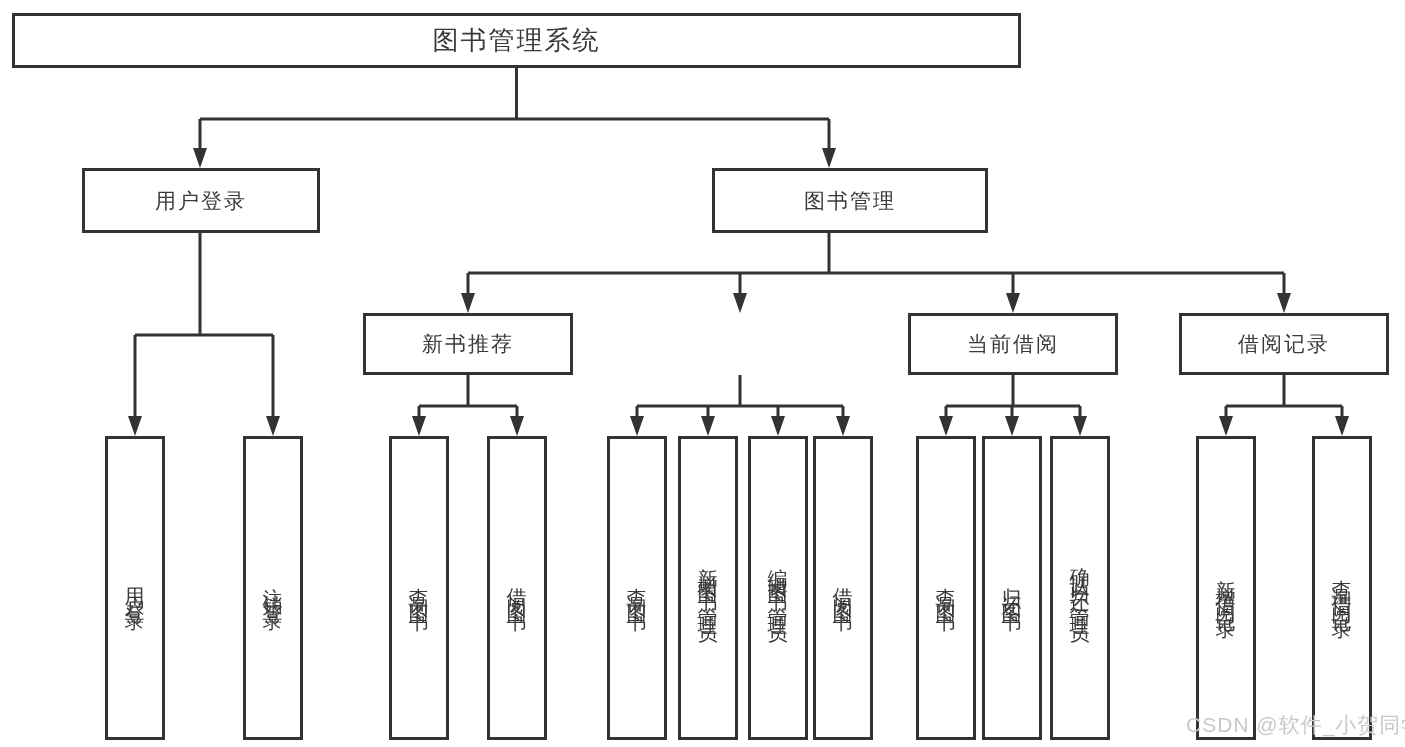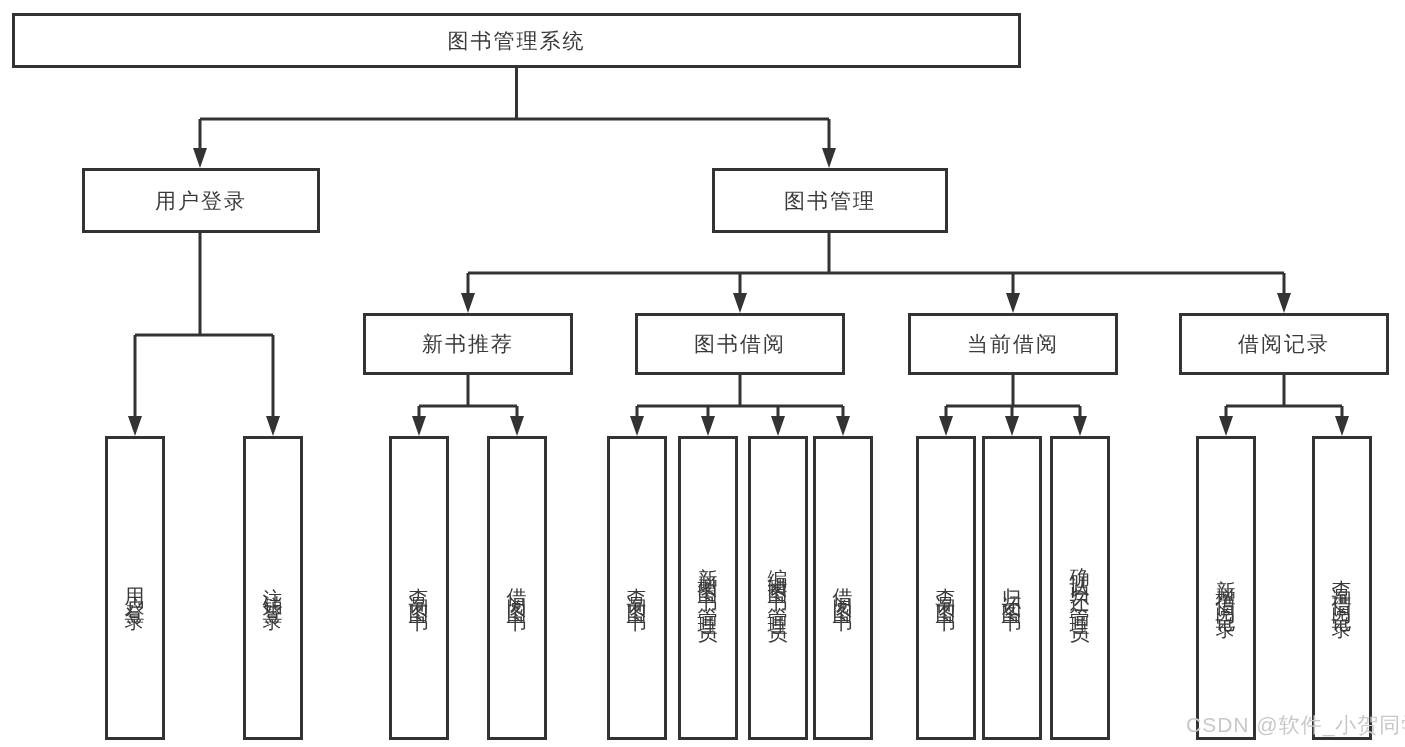--- a/index.html
+++ b/index.html
@@ -2,29 +2,29 @@
 <html><head>
 <meta charset="utf-8">
 <style>
   html,body{margin:0;padding:0;background:#ffffff;}
   body{width:1405px;height:747px;font-family:"Liberation Sans",sans-serif;}
   #stage{position:relative;width:1405px;height:747px;background:#ffffff;overflow:hidden;}
   #connectors{position:absolute;left:0;top:0;z-index:1;}
   .node{position:absolute;box-sizing:border-box;background:#ffffff;border:3px solid #333333;
         display:flex;align-items:center;justify-content:center;z-index:2;}
   .hlabel{font-size:21px;letter-spacing:2px;color:#3a3a3a;white-space:nowrap;}
-  .rootlabel{font-size:21px;letter-spacing:2px;color:#3a3a3a;white-space:nowrap;}
+  .rootlabel{font-size:26px;letter-spacing:2px;color:#3a3a3a;white-space:nowrap;}
   .vlabel{writing-mode:vertical-rl;text-orientation:mixed;font-size:20px;letter-spacing:8px;
           color:#3a3a3a;line-height:1;}
   .watermark{position:absolute;left:1186px;top:711px;z-index:6;font-size:21px;
              color:#c8c8c8;letter-spacing:1px;white-space:nowrap;}
   
   .n-root{left:12px;top:13px;width:1009px;height:55px;}
   .n-user{left:82px;top:168px;width:238px;height:65px;}
-  .n-mgmt{left:712px;top:168px;width:236px;height:65px;}
+  .n-mgmt{left:712px;top:168px;width:276px;height:65px;}
   .n-l3{top:313px;height:62px;width:210px;}
   .n-rec{left:363px;} .n-bor{left:635px;} .n-cur{left:908px;justify-content:center;} .n-recd{left:1179px;}
   .leaf{top:436px;width:60px;height:304px;}
   .lf1{left:105px;} .lf2{left:243px;} .lf3{left:389px;} .lf4{left:487px;}
   .lf5{left:607px;} .lf6{left:678px;} .lf7{left:748px;} .lf8{left:813px;}
   .lf9{left:916px;} .lf10{left:982px;} .lf11{left:1050px;}
   .lf12{left:1196px;} .lf13{left:1312px;}
 </style>
 </head>
 <body>
@@ -59,23 +59,20 @@
 
   <div class="node n-user">
     <span class="hlabel">用户登录</span>
   </div>
   <div class="node n-mgmt">
     <span class="hlabel">图书管理</span>
   </div>
 
   <div class="node n-l3 n-rec">
     <span class="hlabel">新书推荐</span>
-  </div>
-  <div class="node n-l3 n-bor">
-    <span class="hlabel">图书借阅</span>
   </div>
   <div class="node n-l3 n-cur">
     <span class="hlabel">当前借阅</span>
   </div>
   <div class="node n-l3 n-recd">
     <span class="hlabel">借阅记录</span>
   </div>
 
   <div class="node leaf lf1">
     <span class="vlabel">用户登录</span>

